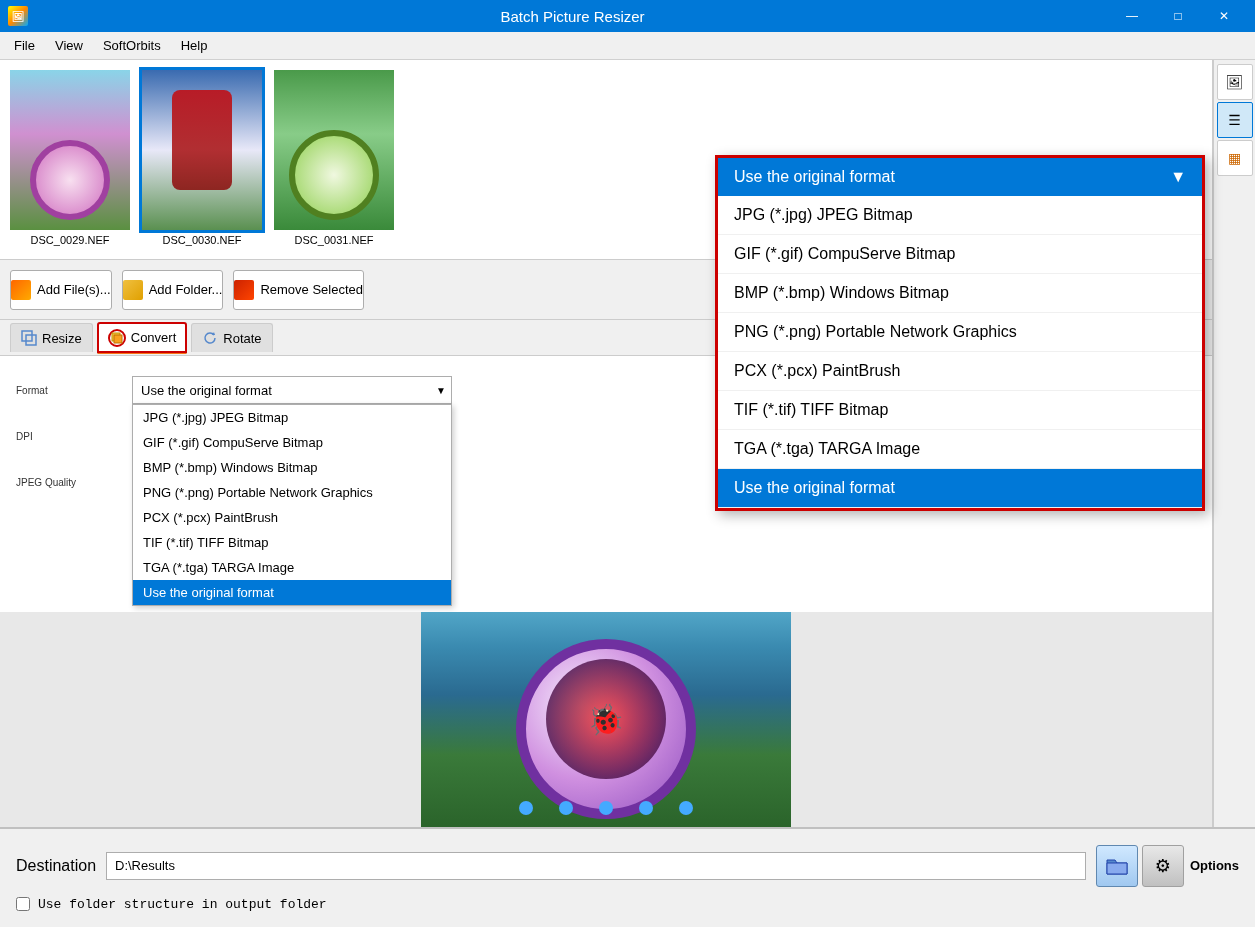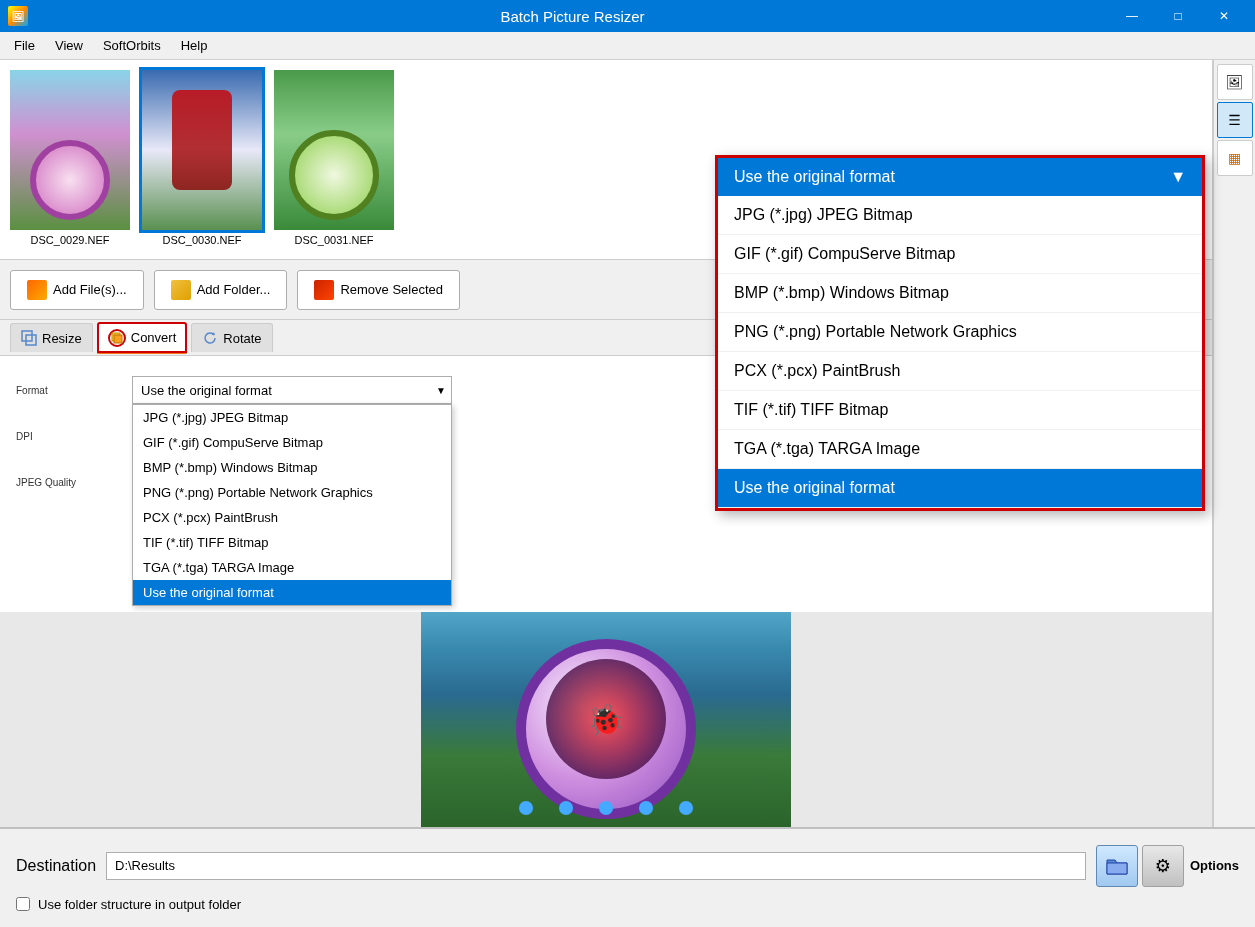--- a/index.html
+++ b/index.html
@@ -133,21 +133,21 @@
       display: flex;
       align-items: center;
       padding: 0 10px;
       gap: 10px;
     }
 
     .toolbar-btn {
       display: flex;
       align-items: center;
       gap: 6px;
-      padding: 8px 16px;
+      padding: 8px 0;
       background: white;
       border: 1px solid #adadad;
       border-radius: 3px;
       cursor: pointer;
       font-size: 13px;
       white-space: nowrap;
       height: 40px;
     }
 
     .btn-icon {
@@ -348,20 +348,21 @@
     .checkbox-row {
       display: flex;
       align-items: center;
       gap: 8px;
     }
     .checkbox-input {
       width: 14px; height: 14px; cursor: pointer;
     }
     .checkbox-label {
       font-size: 13px;
+      font-family: Liberation Mono, monospace;
     }
 
     
     .big-dropdown-overlay {
       position: fixed;
       top: 155px;
       left: 715px;
       width: 490px;
       background: white;
       border: 3px solid #cc0000;

